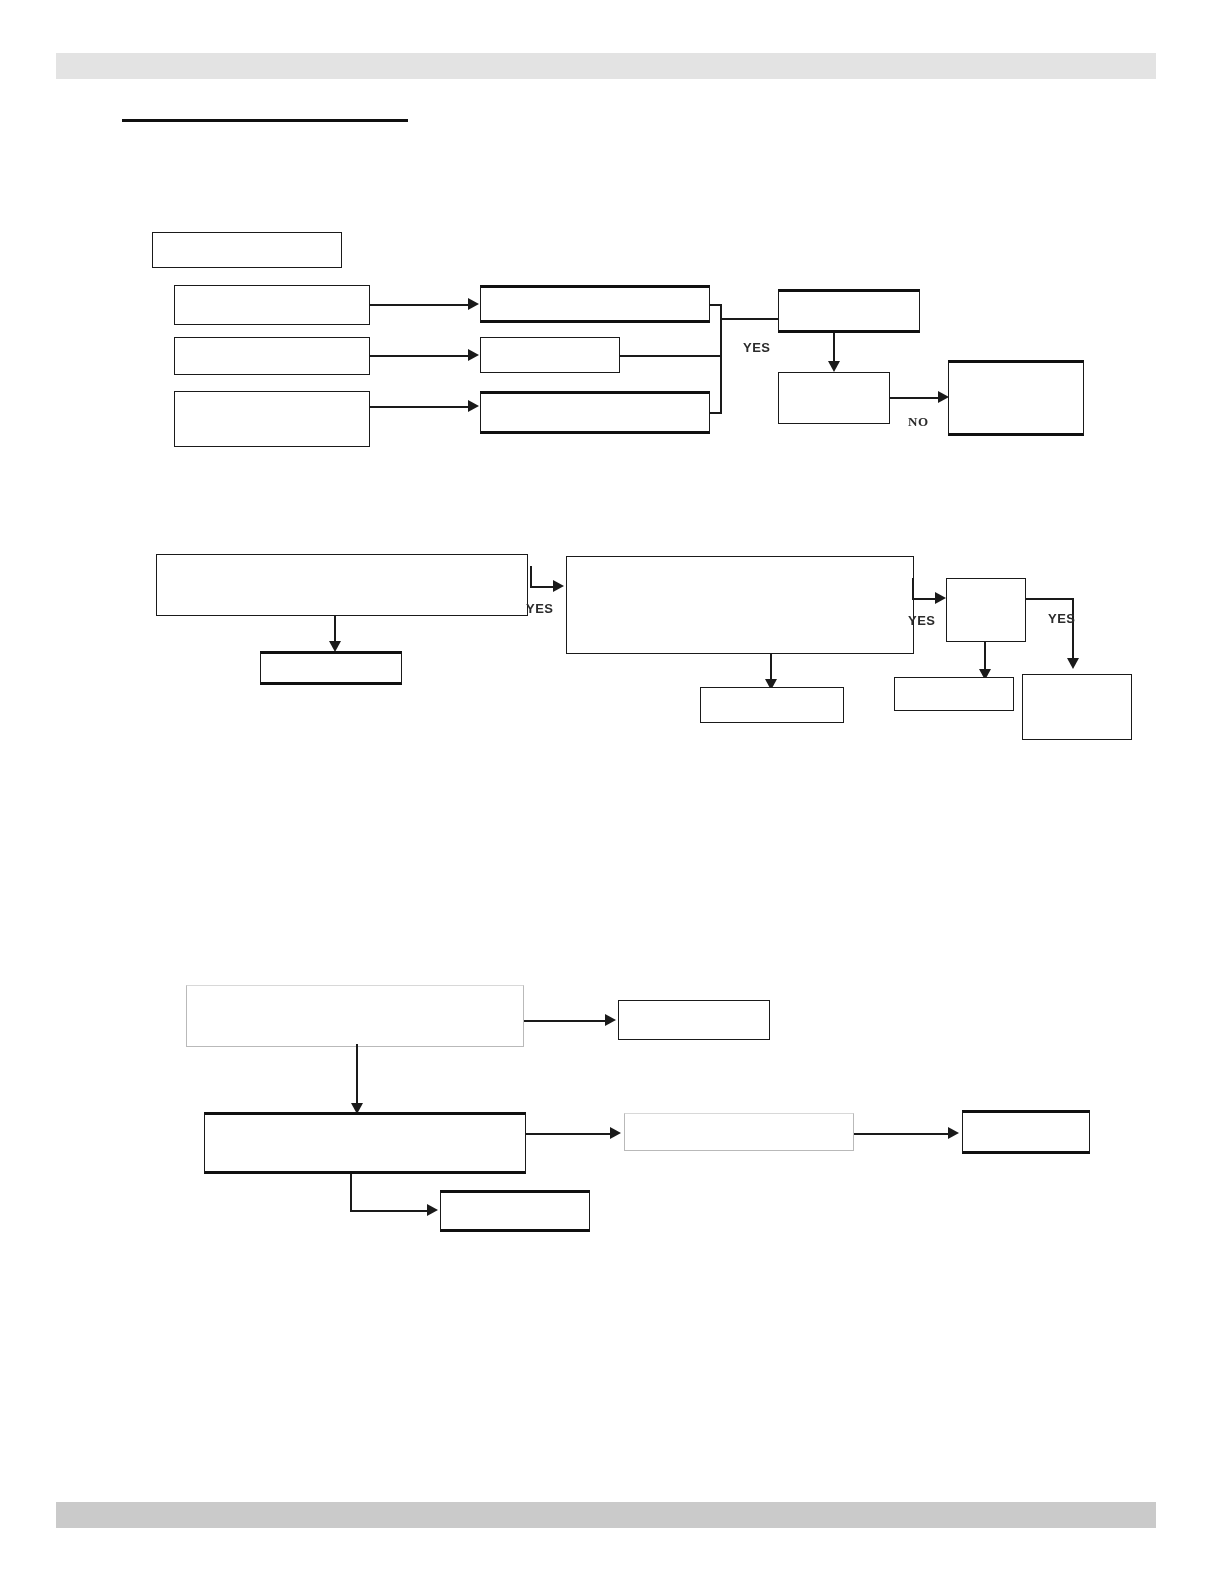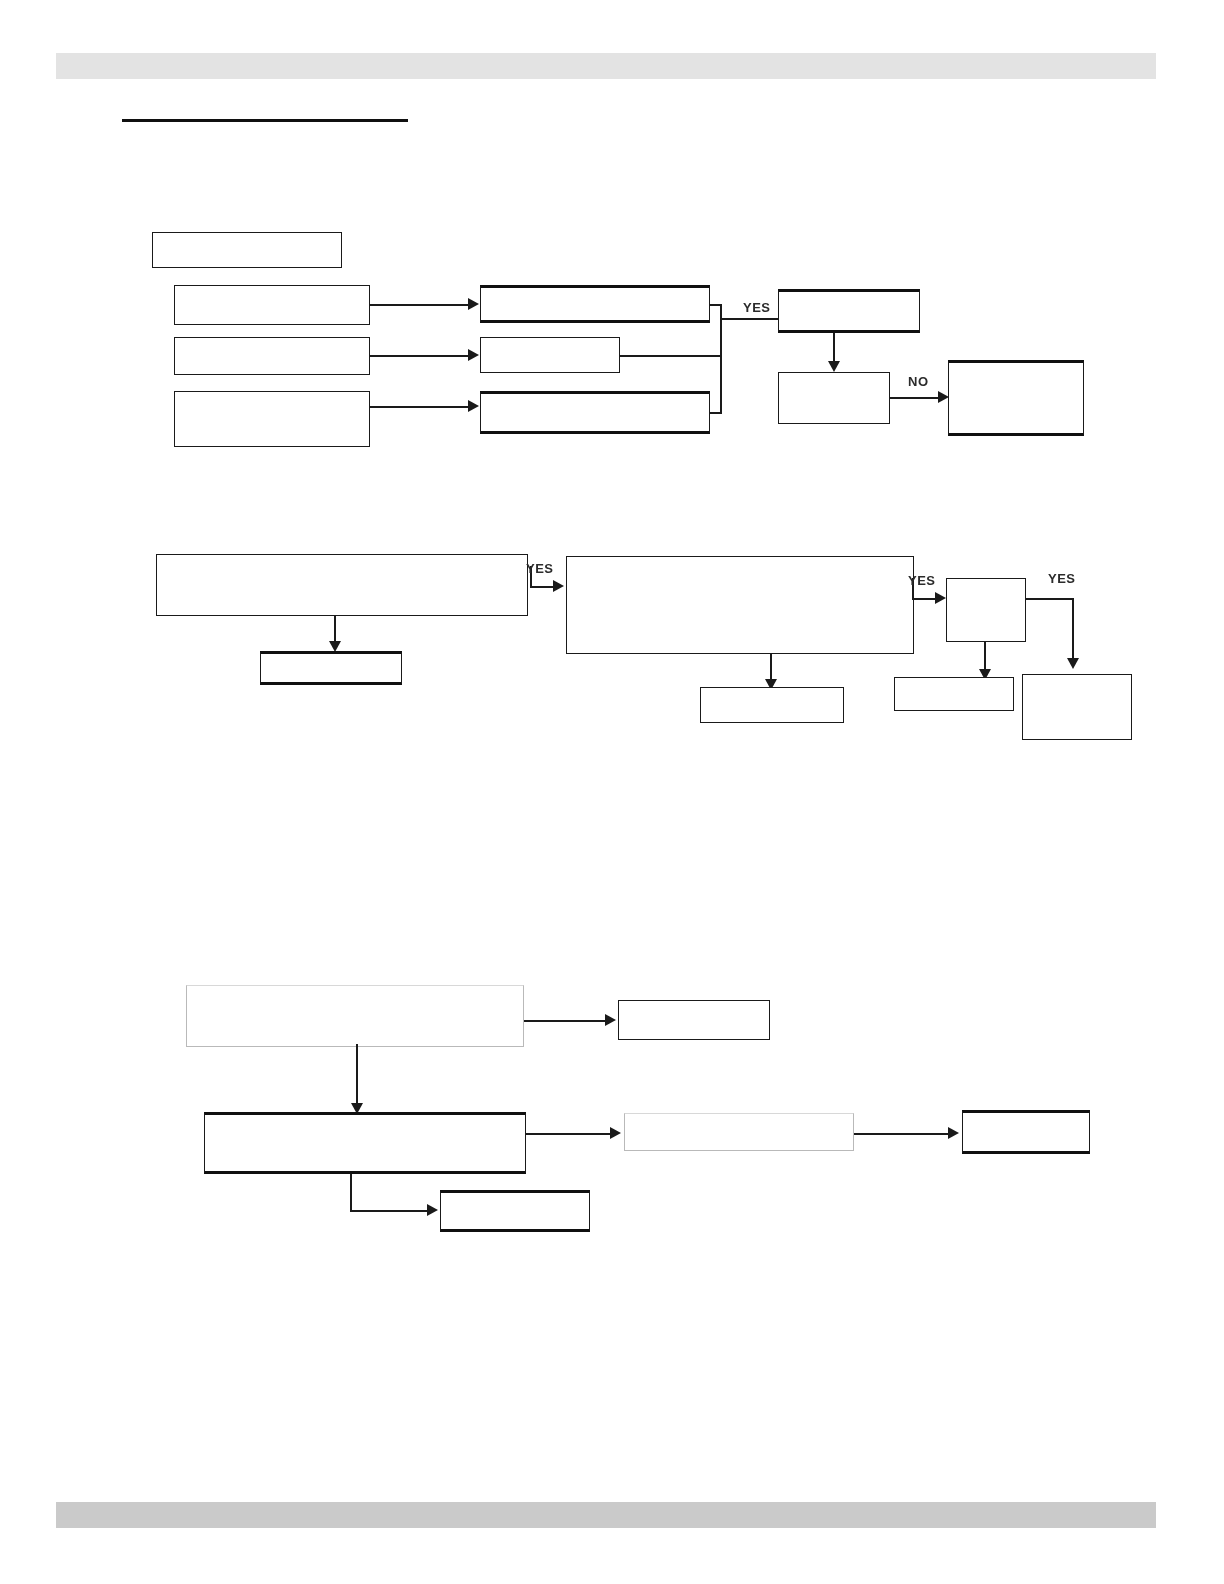--- a/index.html
+++ b/index.html
@@ -93,20 +93,21 @@
 
   
   .flow-label{
     position:absolute;
     font-size:13px;
     line-height:14px;
     font-weight:600;
     letter-spacing:.5px;
     color:#2b2b2b;
     white-space:nowrap;
+    margin-top:40px;
   }
 </style>
 </head>
 <body>
 
 <div id="page">
 
   <div class="band" id="header-band"></div>
 
   <div id="doc-heading">
@@ -167,21 +168,21 @@
 
     <div class="ln v" style="left:833px;top:333px;height:30px;"></div>
     <div class="arw down" style="left:828px;top:361px;"></div>
 
     <div class="fc-box" style="left:778px;top:372px;width:112px;height:52px;">
       <span class="ghost"></span>
     </div>
 
     <div class="ln h" style="left:890px;top:397px;width:54px;"></div>
     <div class="arw right" style="left:938px;top:391px;"></div>
-    <div class="flow-label" style="left:908px;top:375px;">NO</div>
+    <div class="flow-label" style="left:908px;top:375px;font-family:Liberation Serif, serif;">NO</div>
 
     <div class="fc-box heavy" style="left:948px;top:360px;width:136px;height:76px;">
       <span class="ghost"></span>
     </div>
   </div>
 
   <div>
 
     <div class="fc-box" style="left:156px;top:554px;width:372px;height:62px;">
       <span class="ghost"></span>

